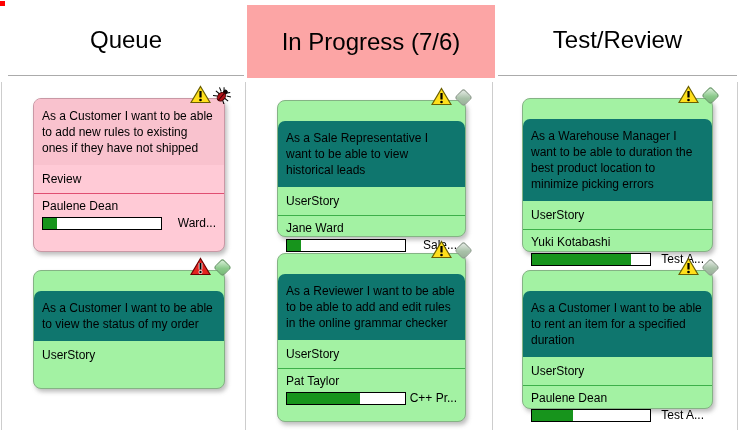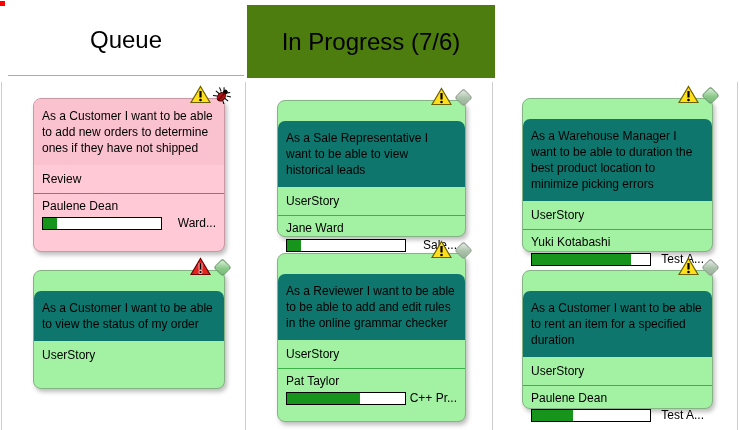--- a/index.html
+++ b/index.html
@@ -8,21 +8,21 @@
   #board{position:relative;width:740px;height:430px;background:#fff;}
 
   
   .marker{position:absolute;left:0;top:1px;width:5px;height:5px;background:#ff0000;}
 
   
   .col-header{position:absolute;top:5px;height:70px;display:flex;
               align-items:center;justify-content:center;font-size:24px;}
   .hdr-white{border-bottom:1px solid #ababab;background:#fff;}
   #hdr-queue{left:8px;width:236px;}
-  #hdr-inprogress{left:247px;width:248px;background:#4d7c0f;height:73px;}
+  #hdr-inprogress{left:247px;width:248px;background:#fca5a5;height:73px;}
   #hdr-test{left:498px;width:239px;}
 
   
   .lane-line{position:absolute;top:82px;bottom:0;width:1px;background:#cdcdcd;}
   #line-0{left:1px;}#line-1{left:245px;}#line-2{left:492px;}#line-3{left:737px;}
 
   
   .card{position:absolute;border-radius:8px;border:1px solid #85b385;
         box-shadow:2px 3px 4px rgba(110,110,110,.45);font-size:12px;}
   .card.green{background:#A3F2A3;border-color:#85b385;}
@@ -64,20 +64,23 @@
 <div id="board">
 
   <div class="marker"></div>
 
   <div class="col-header hdr-white" id="hdr-queue">
     <span>Queue</span>
   </div>
   <div class="col-header" id="hdr-inprogress">
     <span>In Progress (7/6)</span>
   </div>
+  <div class="col-header hdr-white" id="hdr-test">
+    <span>Test/Review</span>
+  </div>
 
   <div class="lane-line" id="line-0"></div>
   <div class="lane-line" id="line-1"></div>
   <div class="lane-line" id="line-2"></div>
   <div class="lane-line" id="line-3"></div>
 
   <div class="card pink" id="card-q1">
     <div class="badges">
       <svg width="21" height="19" viewBox="0 0 21 19">
         <path d="M10.5 1.5 L20 17.5 L1 17.5 Z" fill="#FFDF1B" stroke="#6b5f00" stroke-width="1.2"></path>
@@ -94,21 +97,21 @@
             <line x1="12.5" y1="12" x2="16.5" y2="14.5"></line>
           <line x1="7" y1="3.5" x2="5" y2="1"></line>
             <line x1="11" y1="3.5" x2="13" y2="1"></line>
           <circle cx="9" cy="3.8" r="1.9" fill="#1a0000"></circle>
           <ellipse cx="9" cy="10" rx="3.6" ry="4.8" fill="#B01118" stroke="#3f0000"></ellipse>
           <line x1="9" y1="5.5" x2="9" y2="14.5" stroke="#3f0000"></line>
         </g>
       </svg>
     </div>
     <div class="card-top">
-      <div class="card-title">As a Customer I want to be able to add new orders to determine ones if they have not shipped</div>
+      <div class="card-title">As a Customer I want to be able to add new rules to existing ones if they have not shipped</div>
     </div>
     <div class="card-type">Review</div>
     <div class="divider"></div>
     <div class="card-name">Paulene Dean</div>
     <div class="bar-row">
       <div class="pbar">
         <div class="pfill" style="width: 12%;"></div>
       </div>
       <span class="prole">Ward...</span>
     </div>

